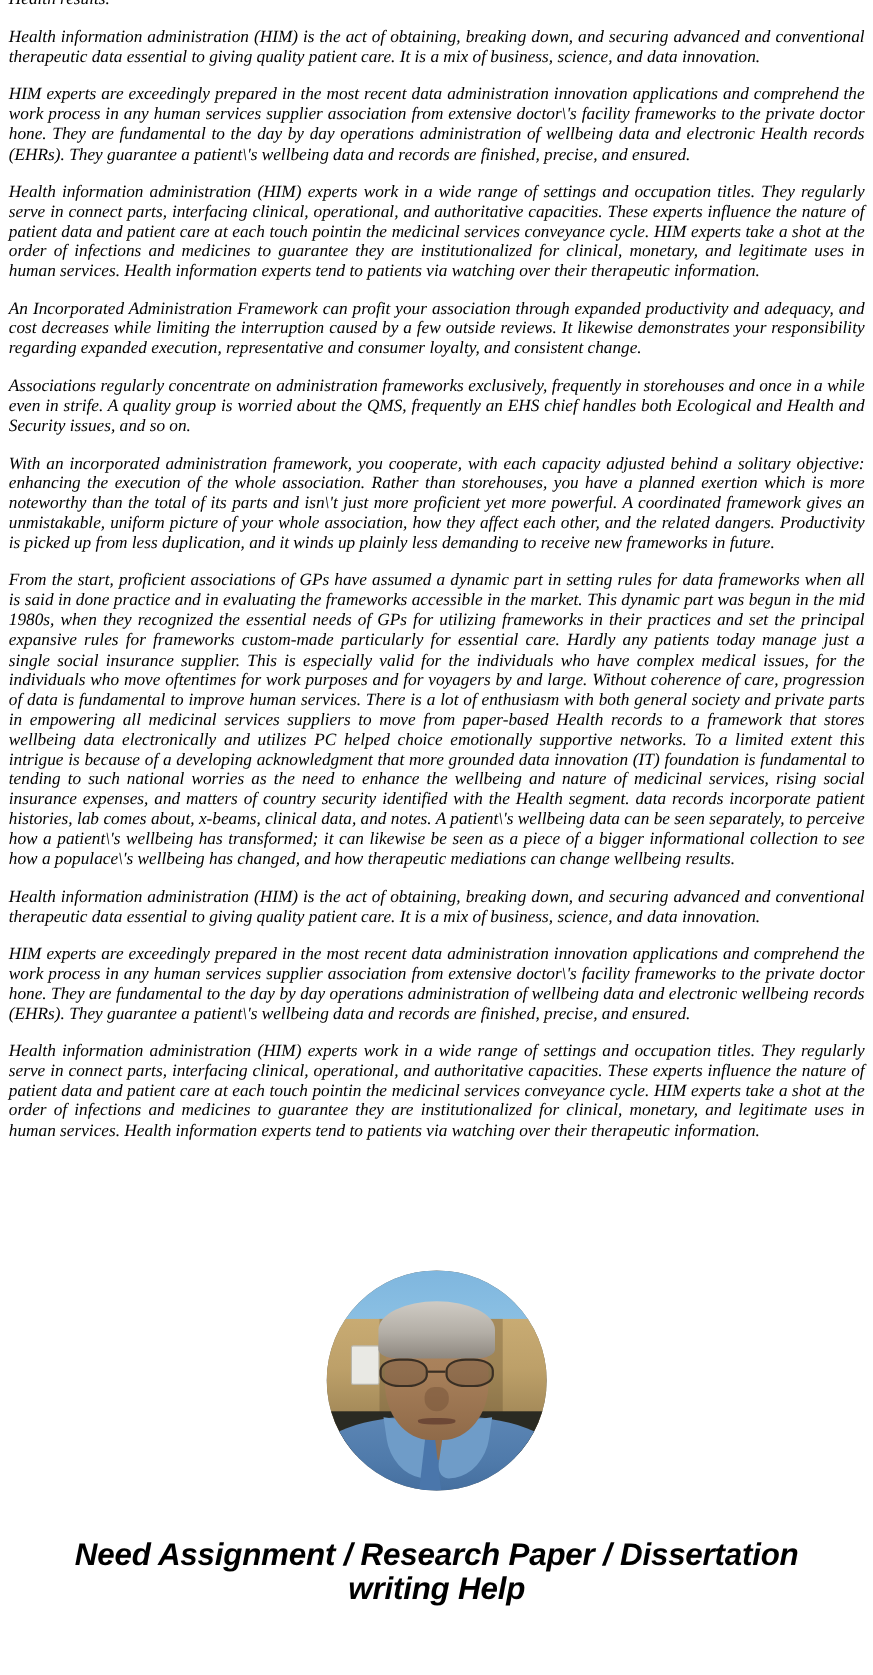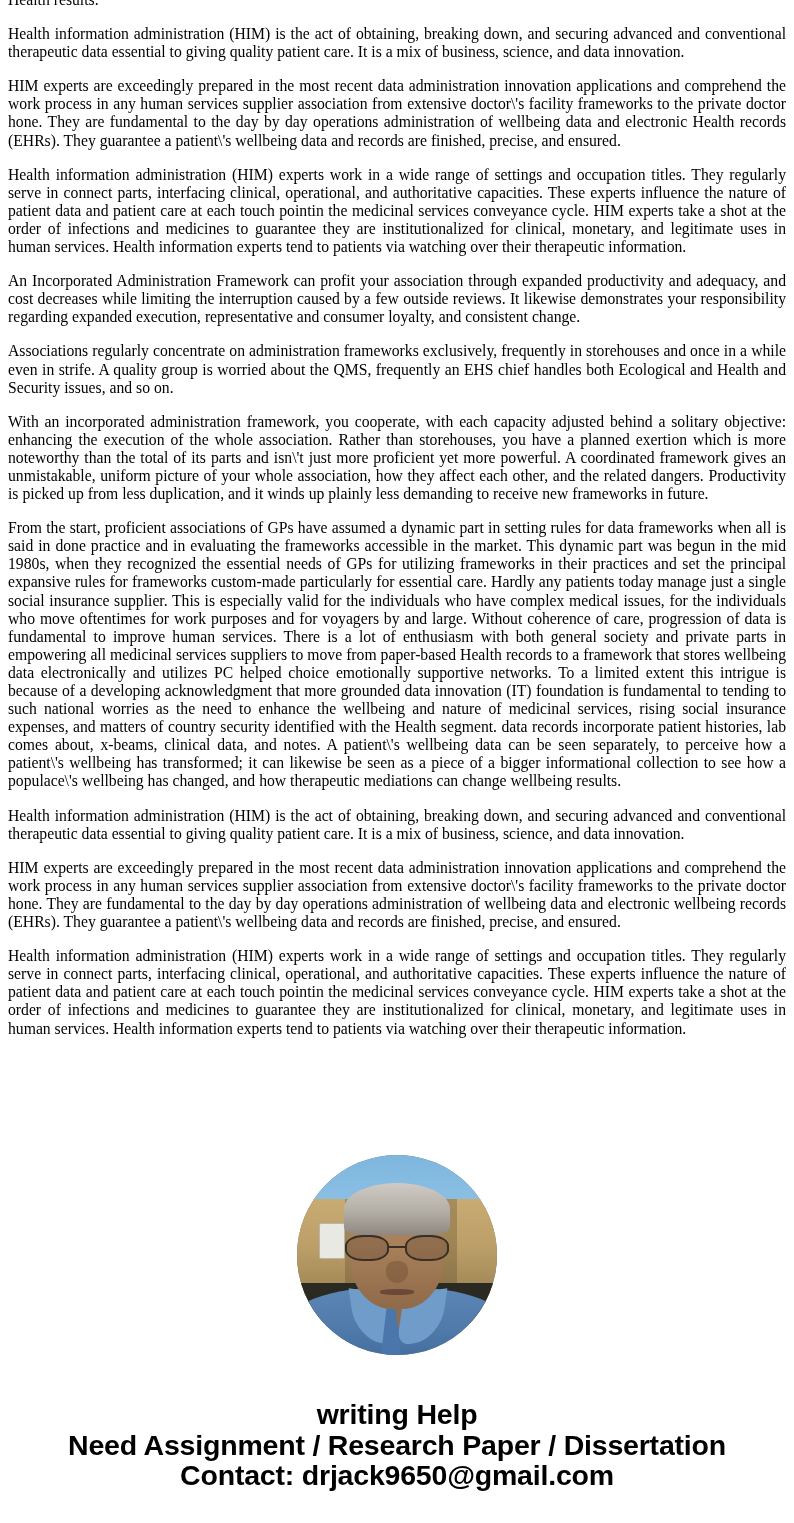--- a/index.html
+++ b/index.html
@@ -13,20 +13,21 @@
     overflow: hidden;
     font-family: "Liberation Serif", "DejaVu Serif", serif;
     color: #000000;
   }
   #page {
     position: relative;
     width: 794px;
     height: 1523px;
     background: #ffffff;
     overflow: hidden;
+    font-style: italic;
   }
   .article {
     position: absolute;
     left: 0;
     top: -9px;
     width: 794px;
     padding: 0 8px;
     box-sizing: border-box;
   }
   p.para {
@@ -264,18 +265,17 @@
       <div class="av-glasses">
         <div class="av-lensL"></div>
         <div class="av-lensR"></div>
         <div class="av-bridge"></div>
       </div>
       <div class="av-mouth"></div>
     </div>
   </div>
 
   <div class="footer">
+    <span class="line">Need Assignment / Research Paper / Dissertation</span>
     <span class="line">writing Help</span>
-    <span class="line">Need Assignment / Research Paper / Dissertation</span>
-    <span class="line">Contact: drjack9650@gmail.com</span>
   </div>
 
 </div>
 
 </body></html>

